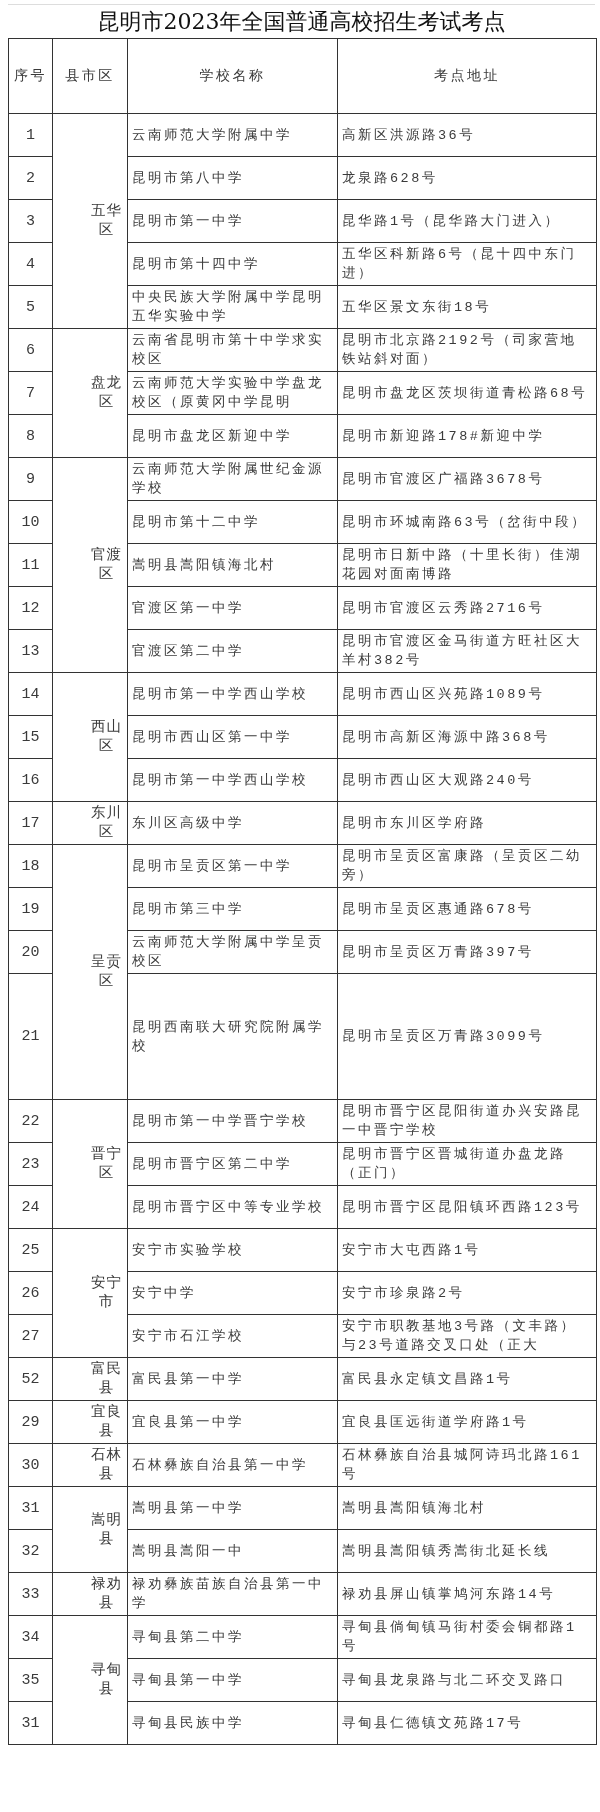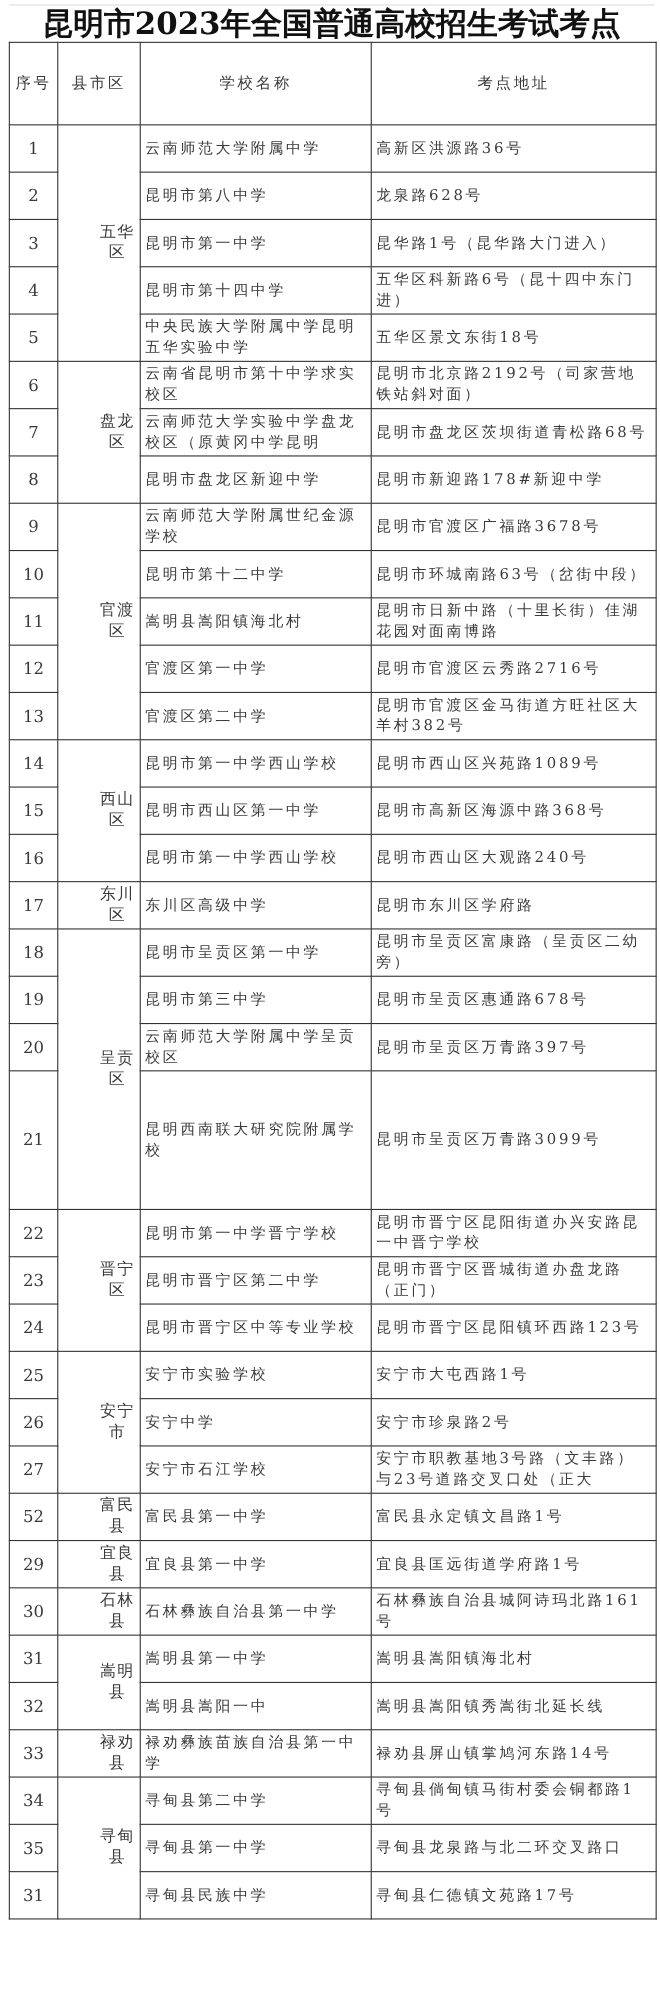--- a/index.html
+++ b/index.html
@@ -1,22 +1,22 @@
 <!DOCTYPE html>
 <html><head>
 <meta charset="utf-8">
 <style>
   html, body { margin: 0; padding: 0; background: #ffffff; }
   body { width: 600px; height: 1812px; position: relative; overflow: hidden;
          font-family: "DejaVu Serif", "Liberation Serif", serif; color: #333; }
   .title { position: absolute; left: 8px; top: 4px; width: 587px; height: 34px;
-           text-align: center; font-size: 28px; font-weight: bold; line-height: 34px;
+           text-align: center; font-size: 22px; font-weight: normal; line-height: 34px;
            color: #111; letter-spacing: 0px; border-top: 1px solid #ddd; }
   table { position: absolute; left: 8px; top: 38px; width: 588px;
-          border-collapse: collapse; table-layout: fixed; }
+          border-collapse: collapse; table-layout: fixed; font-family: Liberation Mono, monospace; }
   td, th { border: 1.5px solid #333; padding: 0 4px; font-weight: normal;
            font-size: 13.5px; letter-spacing: 2.5px; line-height: 19px; color: #3a3a3a; }
   th { height: 74px; text-align: center; font-size: 14px; }
   td { height: 42px; }
   td.num { text-align: center; font-size: 15px; letter-spacing: 0; }
   td.dist { text-align: center; font-size: 14.5px; letter-spacing: 1px; padding-left: 37px; }
   td.school, td.addr { text-align: left; }
   tr.tall td { height: 125px; }
   col.c1 { width: 44px; } col.c2 { width: 75px; } col.c3 { width: 210px; } col.c4 { width: 259px; }
 </style>

